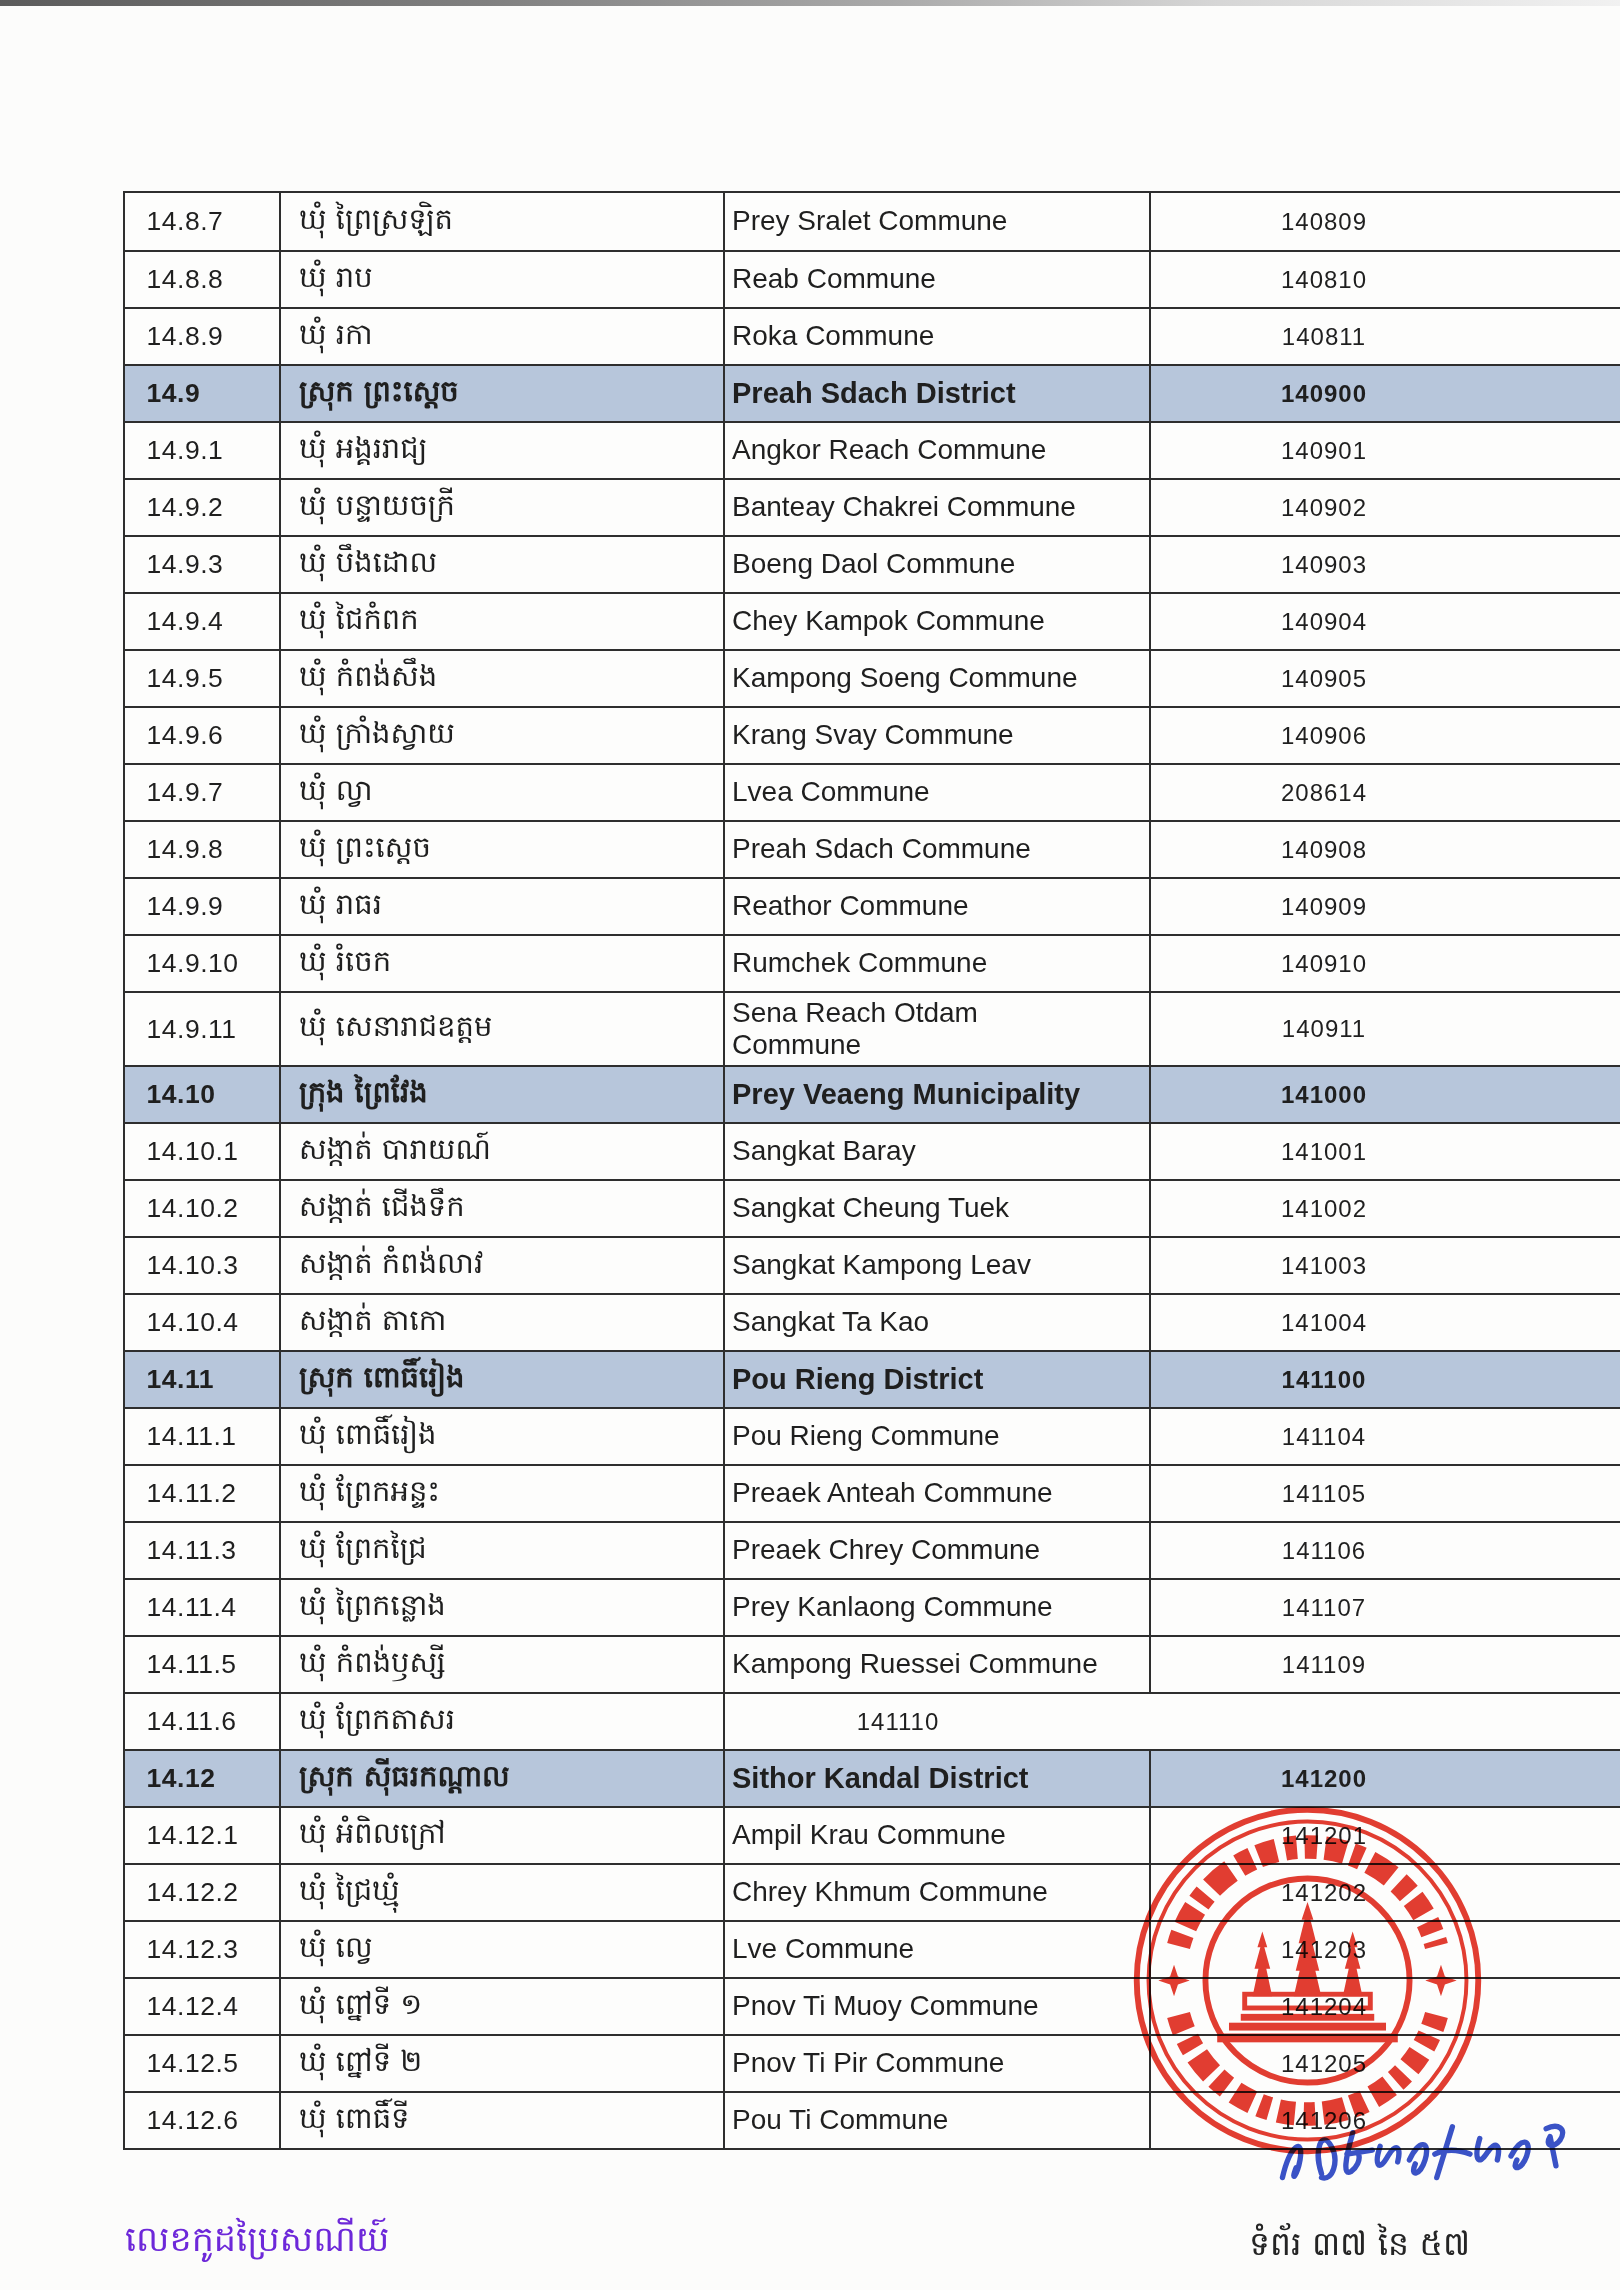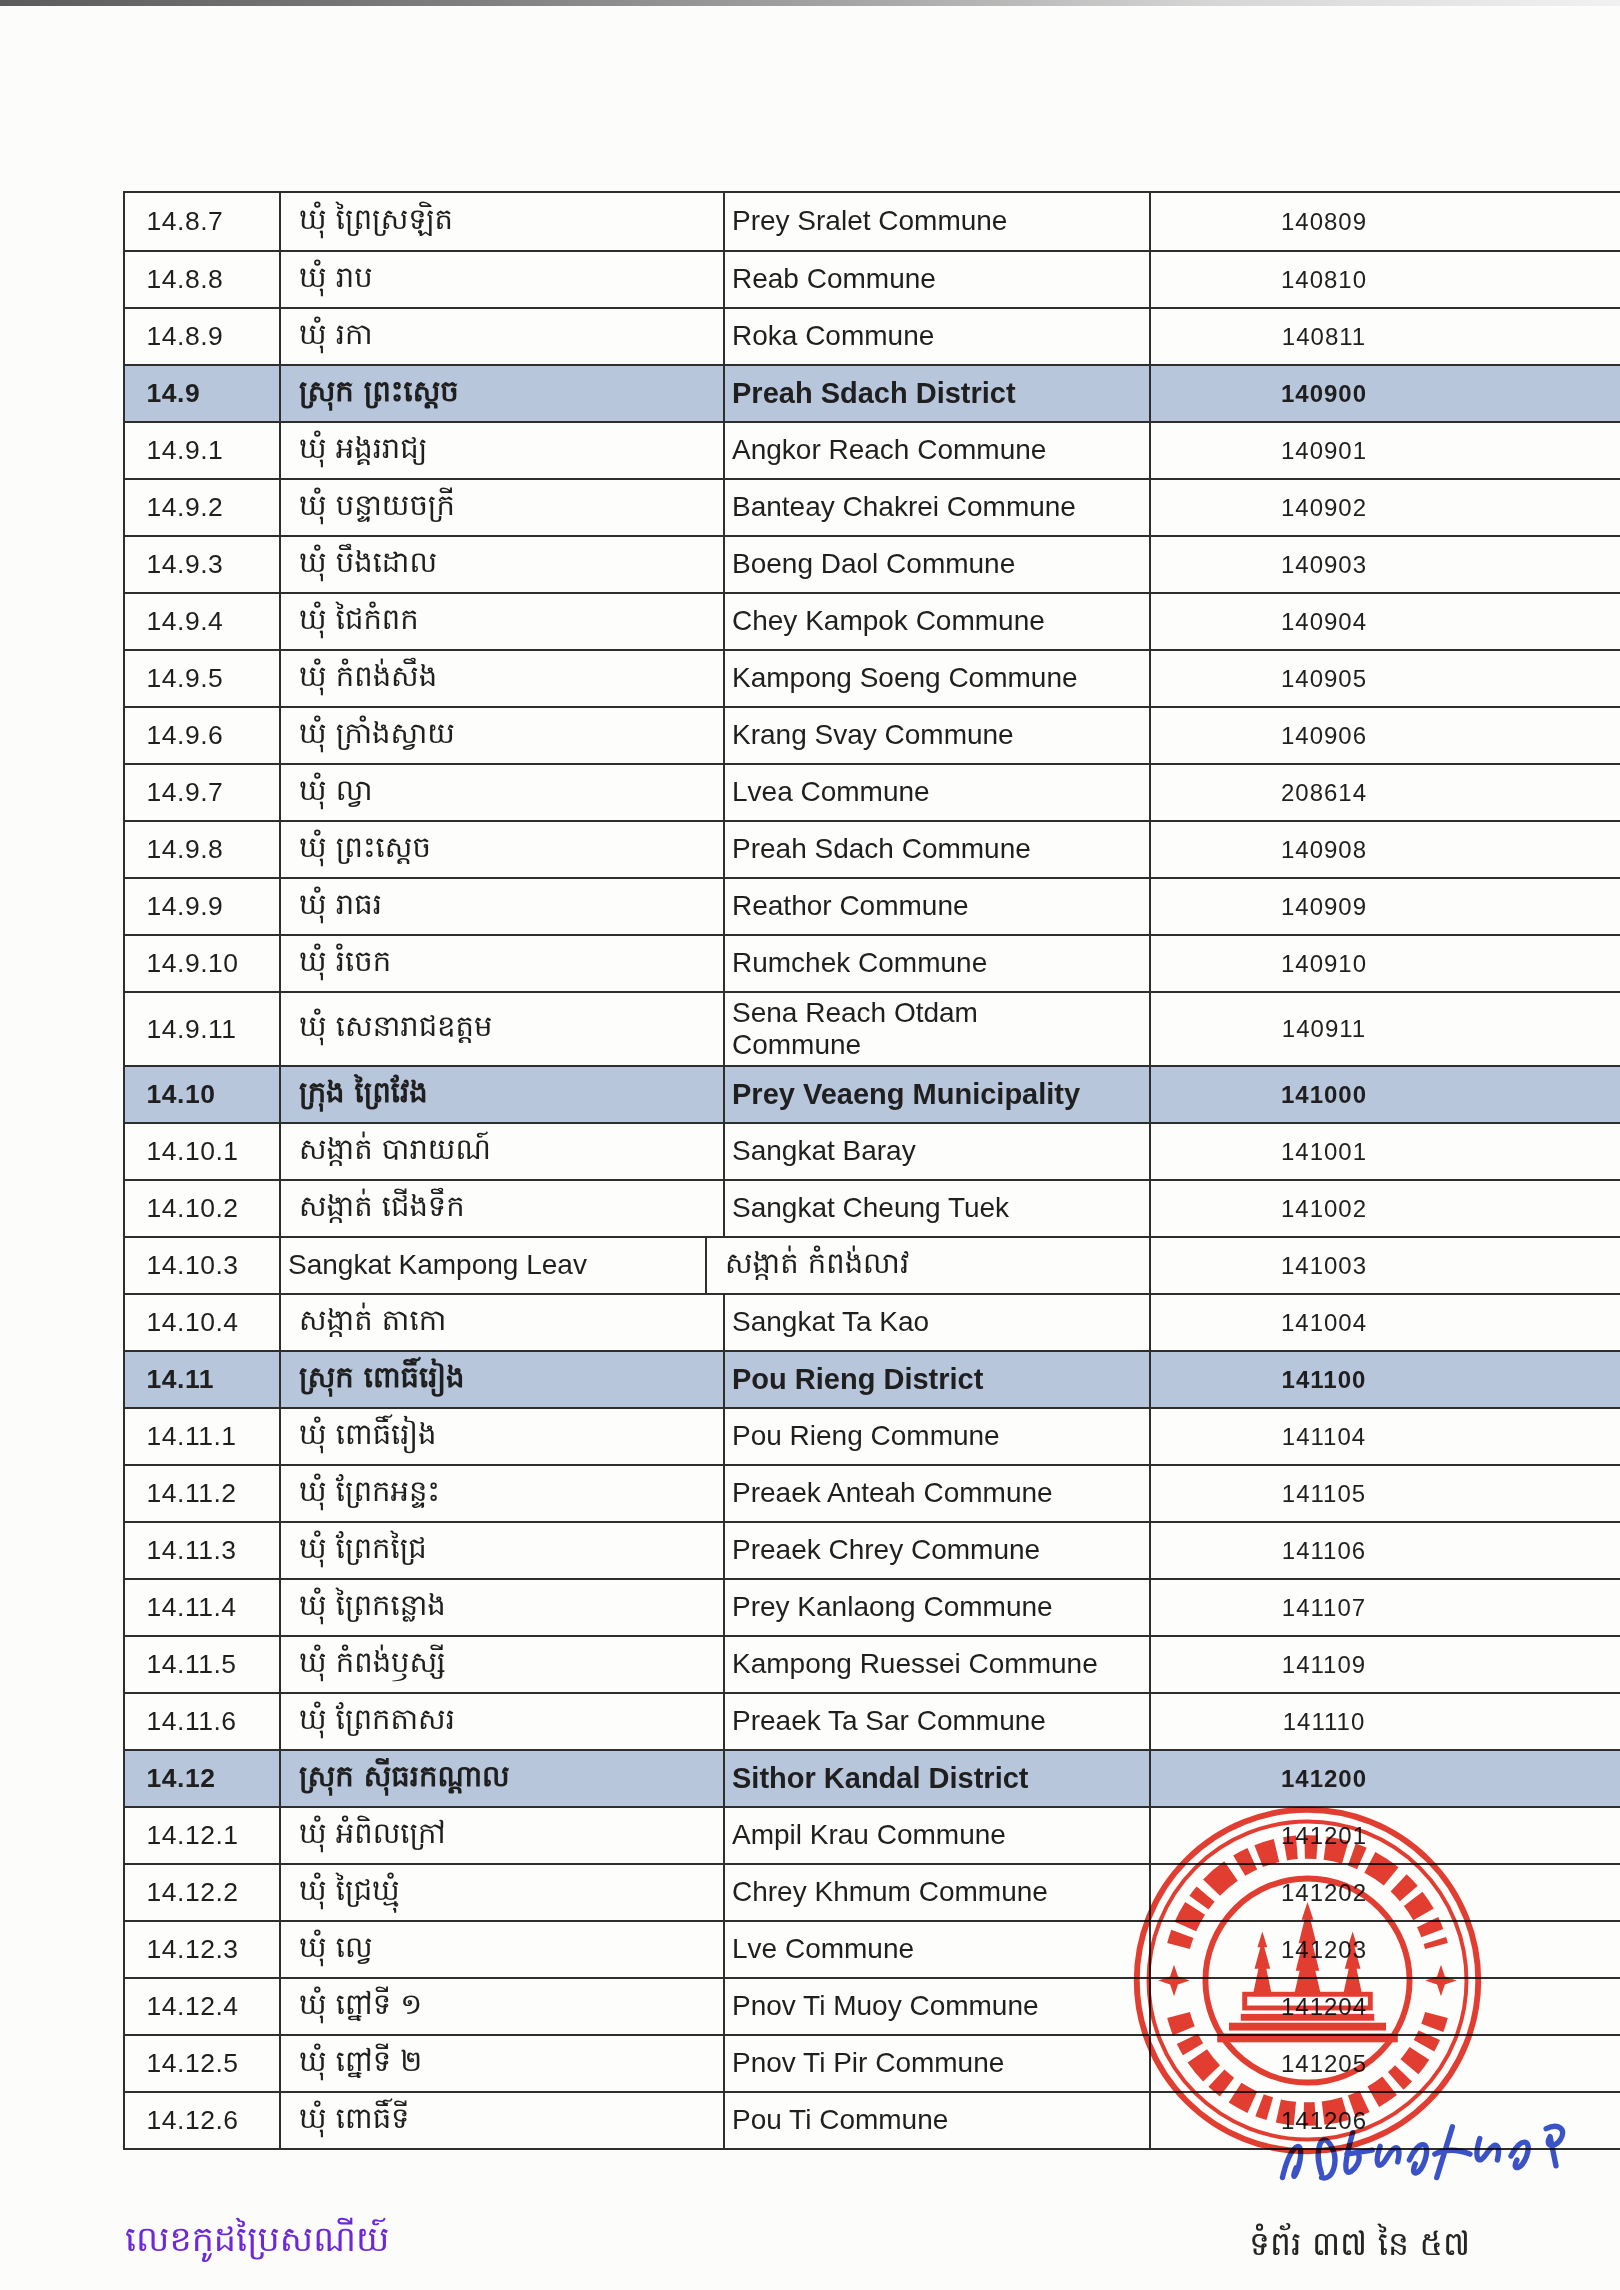--- a/index.html
+++ b/index.html
@@ -180,22 +180,22 @@
       <div class="cell c-code">141001</div>
     </div>
       <div class="row">
       <div class="cell c-no">14.10.2</div>
       <div class="cell c-kh">សង្កាត់ ជើងទឹក</div>
       <div class="cell c-en">Sangkat Cheung Tuek</div>
       <div class="cell c-code">141002</div>
     </div>
       <div class="row">
       <div class="cell c-no">14.10.3</div>
+      <div class="cell c-kh">សង្កាត់ កំពង់លាវ</div>
       <div class="cell c-en">Sangkat Kampong Leav</div>
-      <div class="cell c-kh">សង្កាត់ កំពង់លាវ</div>
       <div class="cell c-code">141003</div>
     </div>
       <div class="row">
       <div class="cell c-no">14.10.4</div>
       <div class="cell c-kh">សង្កាត់ តាកោ</div>
       <div class="cell c-en">Sangkat Ta Kao</div>
       <div class="cell c-code">141004</div>
     </div>
       <div class="row district">
       <div class="cell c-no">14.11</div>
@@ -229,21 +229,20 @@
     </div>
       <div class="row">
       <div class="cell c-no">14.11.5</div>
       <div class="cell c-kh">ឃុំ កំពង់ឫស្សី</div>
       <div class="cell c-en">Kampong Ruessei Commune</div>
       <div class="cell c-code">141109</div>
     </div>
       <div class="row">
       <div class="cell c-no">14.11.6</div>
       <div class="cell c-kh">ឃុំ ព្រែកតាសរ</div>
-      <div class="cell c-en">Preaek Ta Sar Commune</div>
       <div class="cell c-code">141110</div>
     </div>
       <div class="row district">
       <div class="cell c-no">14.12</div>
       <div class="cell c-kh">ស្រុក ស៊ីធរកណ្ដាល</div>
       <div class="cell c-en">Sithor Kandal District</div>
       <div class="cell c-code">141200</div>
     </div>
       <div class="row">
       <div class="cell c-no">14.12.1</div>

